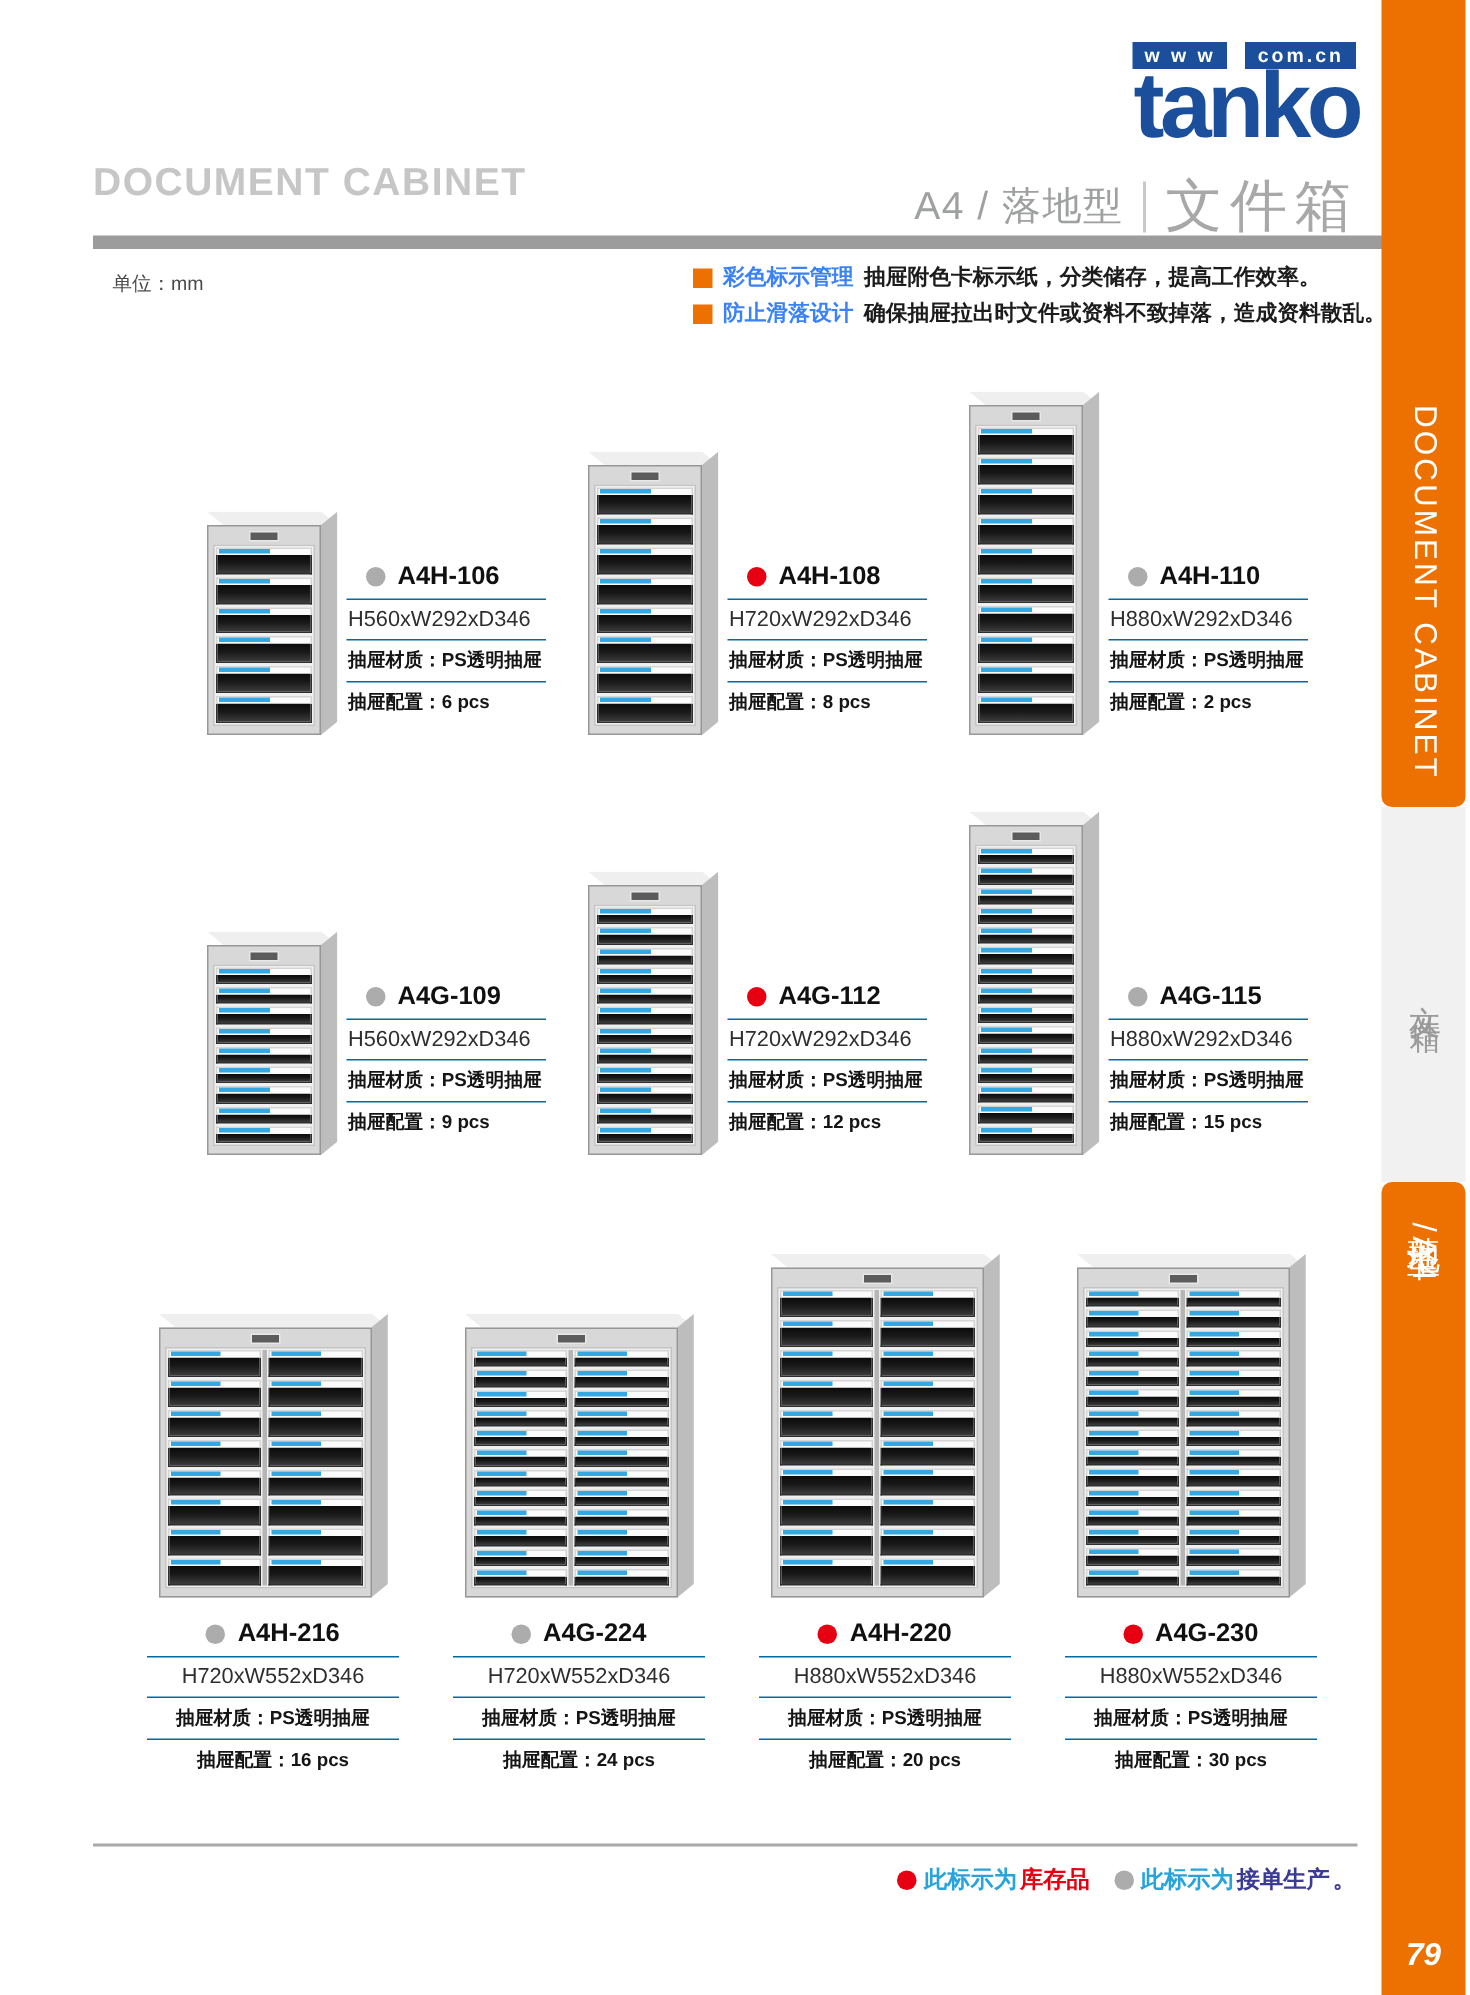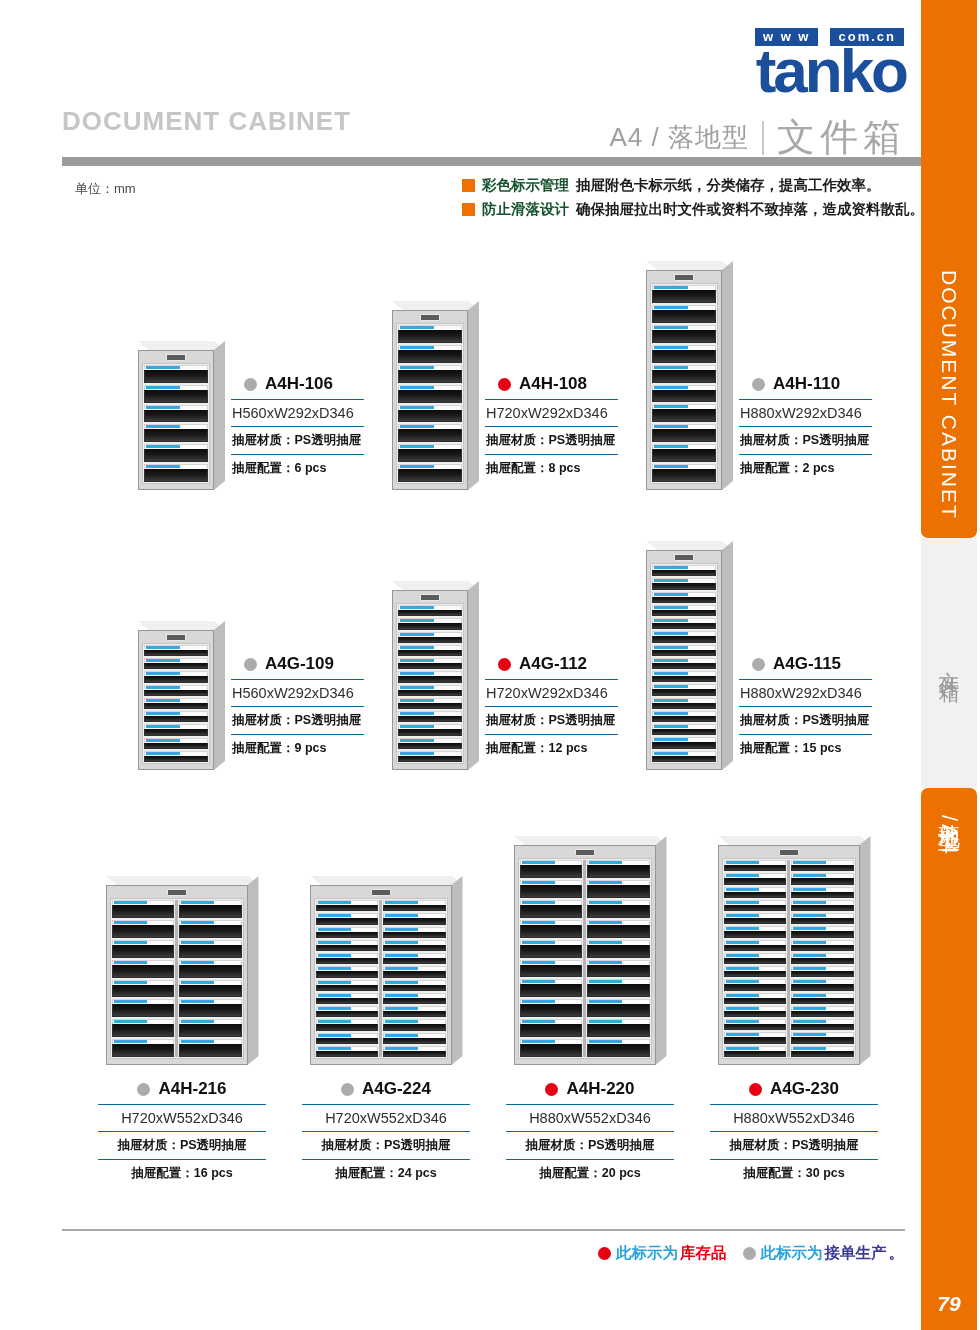--- a/index.html
+++ b/index.html
@@ -39,21 +39,21 @@
   .subtitle .s-div { width:2px; height:34px; background:#c9c9c9; }
   .subtitle .s-right { color:#a8a8a8; font-size:38px; letter-spacing:5px; }
   .gray-bar { position:absolute; left:62px; top:157px; width:860px; height:9px; background:#9c9c9c; }
 
   
   .unit { position:absolute; left:75px; top:180px; font-size:13px; color:#4a4a4a; }
   .features { position:absolute; left:462px; top:176px; }
   .feature { display:flex; align-items:flex-start; gap:7px; margin-bottom:4px;
     font-size:14.5px; font-weight:600; line-height:1.35; }
   .feature .sq { width:13px; height:13px; background:#EC7100; flex:0 0 auto; margin-top:3px; }
-  .feature .f-label { color:#14532d; white-space:nowrap; }
+  .feature .f-label { color:#3b82f6; white-space:nowrap; }
   .feature .f-text { color:#1c1c1c; white-space:nowrap; }
 
   
   .prod-row { position:absolute; display:flex; align-items:flex-end; }
   .row-a { left:138px; top:260px; height:230px; }
   .row-b { left:138px; top:540px; height:230px; }
   .row-c { left:80px;  top:862px; height:325px; }
   .card-side { width:254px; display:flex; align-items:flex-end; }
   .card-below { width:204px; display:flex; flex-direction:column; align-items:center;
     justify-content:flex-end; }

